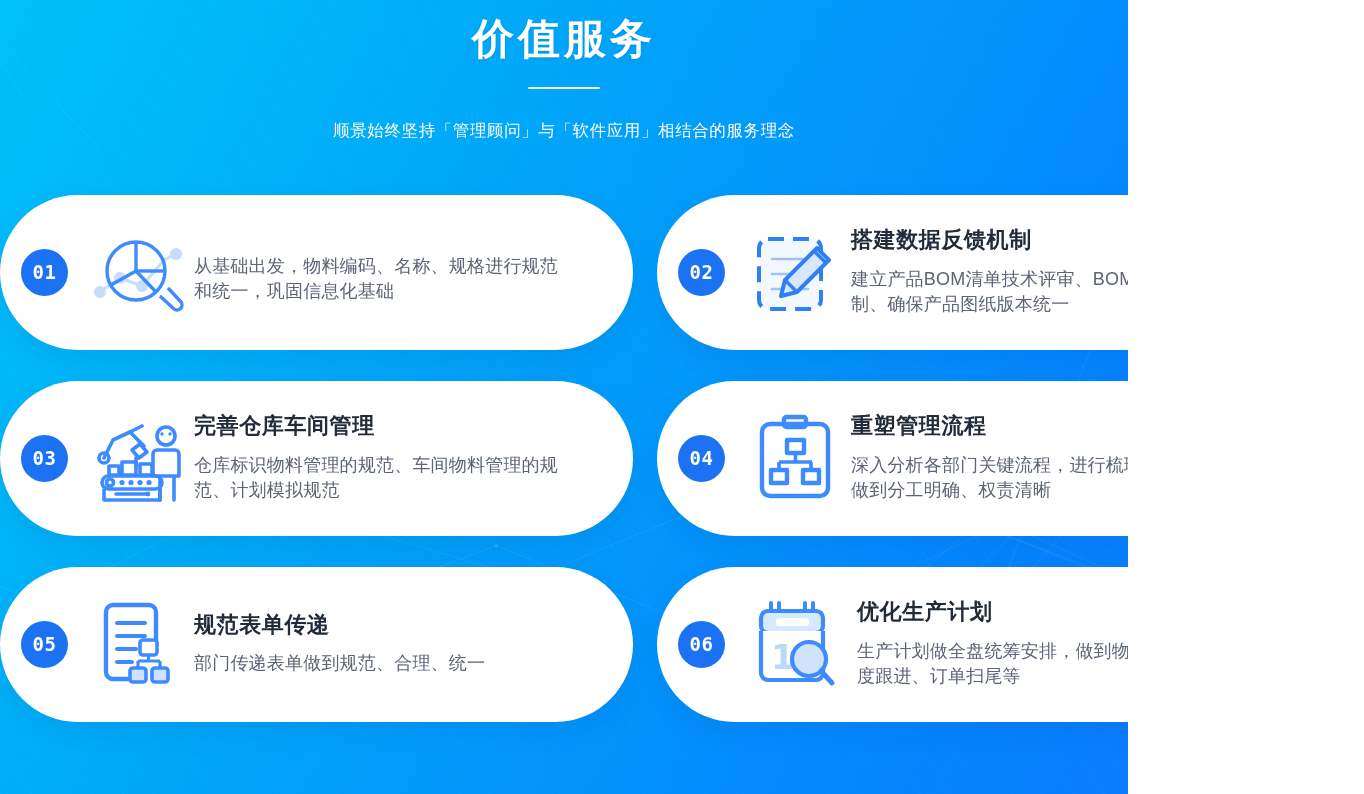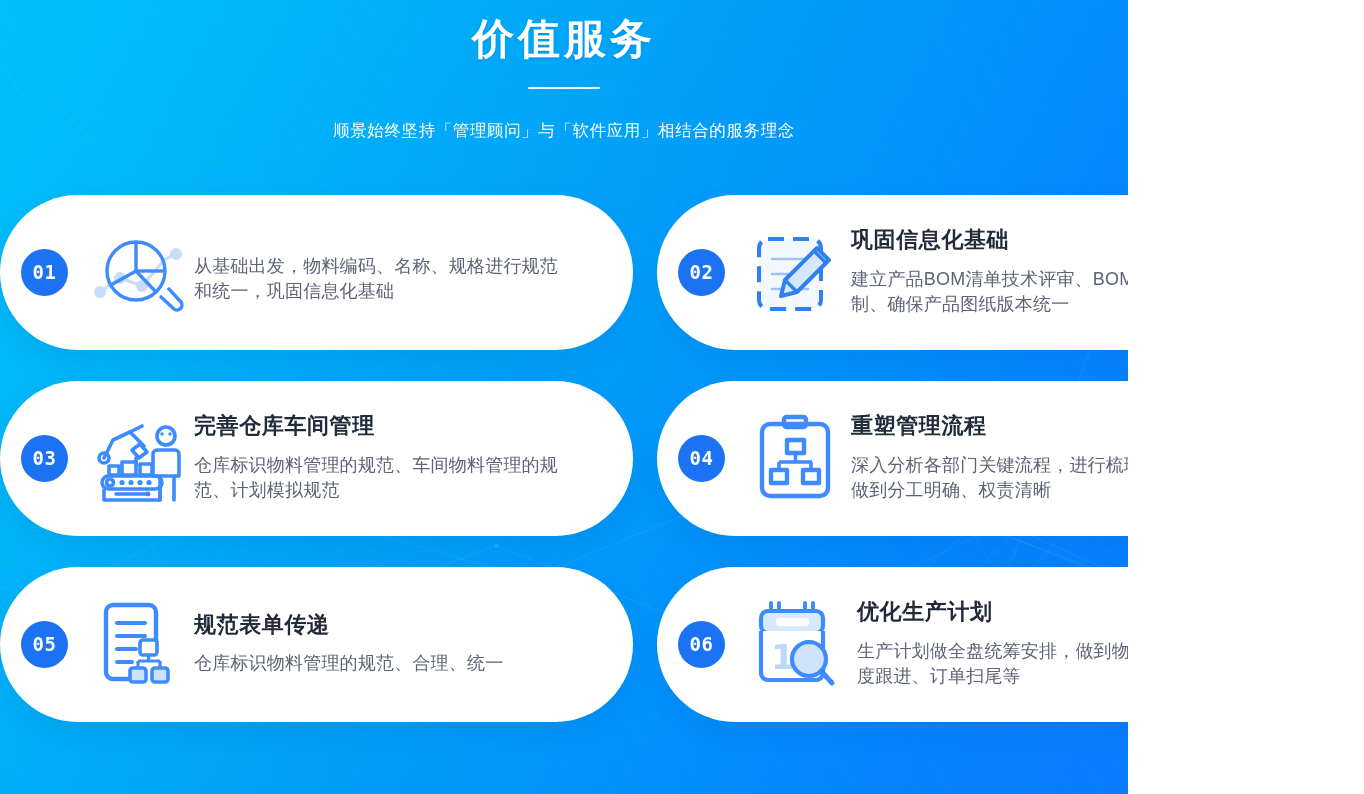--- a/index.html
+++ b/index.html
@@ -193,21 +193,21 @@
               <path d="M22 63 H58"></path>
           </g>
           <g fill="#d7e7fd" stroke="#2f7ff5" stroke-width="4" stroke-linejoin="round">
             <path d="M31 70 L35 54 L67 22 L79 34 L47 66 Z"></path>
           </g>
           <path d="M35 54 L47 66" stroke="#2f7ff5" stroke-width="3.4"></path>
           <path d="M64 25 L76 37" stroke="#2f7ff5" stroke-width="3.4"></path>
         </svg>
       </div>
       <div class="card-text">
-        <div class="card-title">巩固信息化基础</div>
+        <div class="card-title">搭建数据反馈机制</div>
         <div class="card-desc">建立产品BOM清单技术评审、BOM异常反馈机制、确保产品图纸版本统一</div>
       </div>
     </div>
 
     <div class="card card--03">
       <div class="badge">03</div>
       <div class="icon-wrap">
         <svg width="96" height="92" viewBox="0 0 96 92">
           <g fill="none" stroke="#3d8bff" stroke-width="3.6" stroke-linejoin="round" stroke-linecap="round">
 
@@ -289,21 +289,21 @@
             <rect x="58" y="70" width="16" height="14" rx="3"></rect>
           </g>
           <g fill="none" stroke="#3d8bff" stroke-width="3.2">
             <path d="M54.5 57 V63"></path>
             <path d="M44 63 H66 M44 63 V70 M66 63 V70"></path>
           </g>
         </svg>
       </div>
       <div class="card-text">
         <div class="card-title">规范表单传递</div>
-        <div class="card-desc">仓库标识物料管理的规范、合理、统一</div>
+        <div class="card-desc">部门传递表单做到规范、合理、统一</div>
       </div>
     </div>
 
     <div class="card card--06">
       <div class="badge">06</div>
       <div class="icon-wrap">
         <svg width="92" height="94" viewBox="0 0 92 94">
           <g stroke="#3d8bff" stroke-width="4" stroke-linecap="round" fill="none">
             <path d="M22 6 V18"></path>
               <path d="M30 6 V18"></path>

